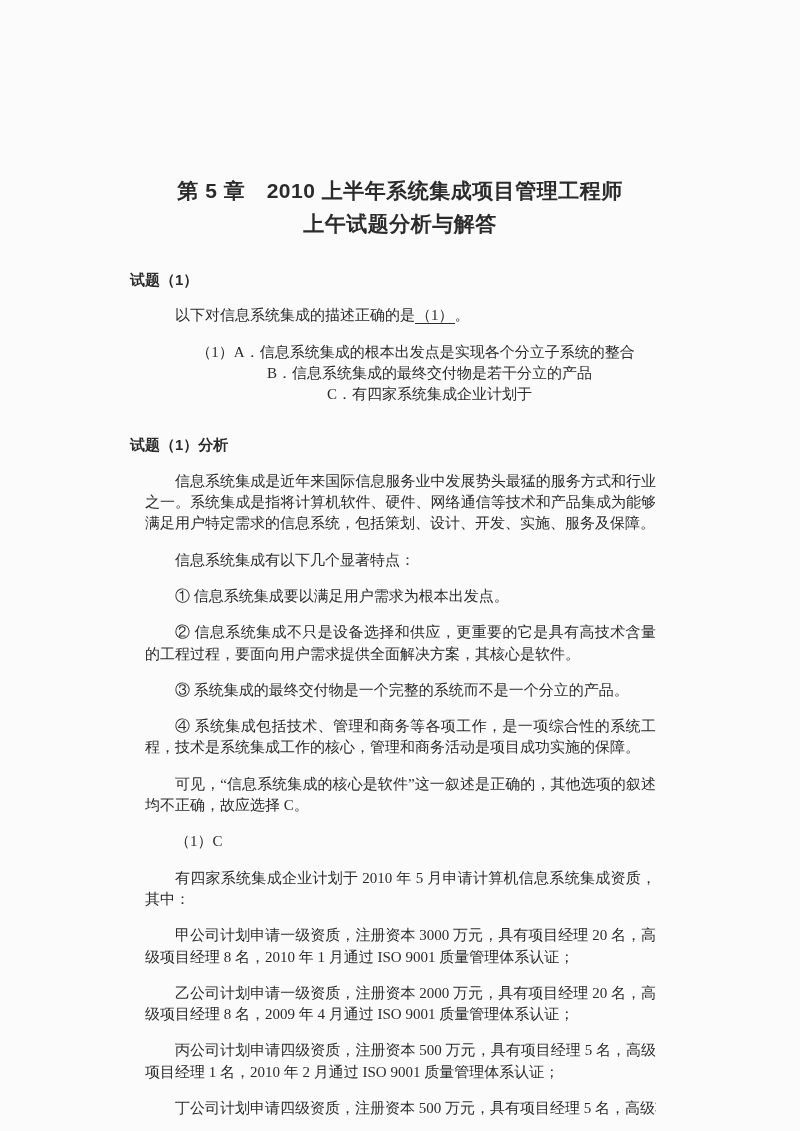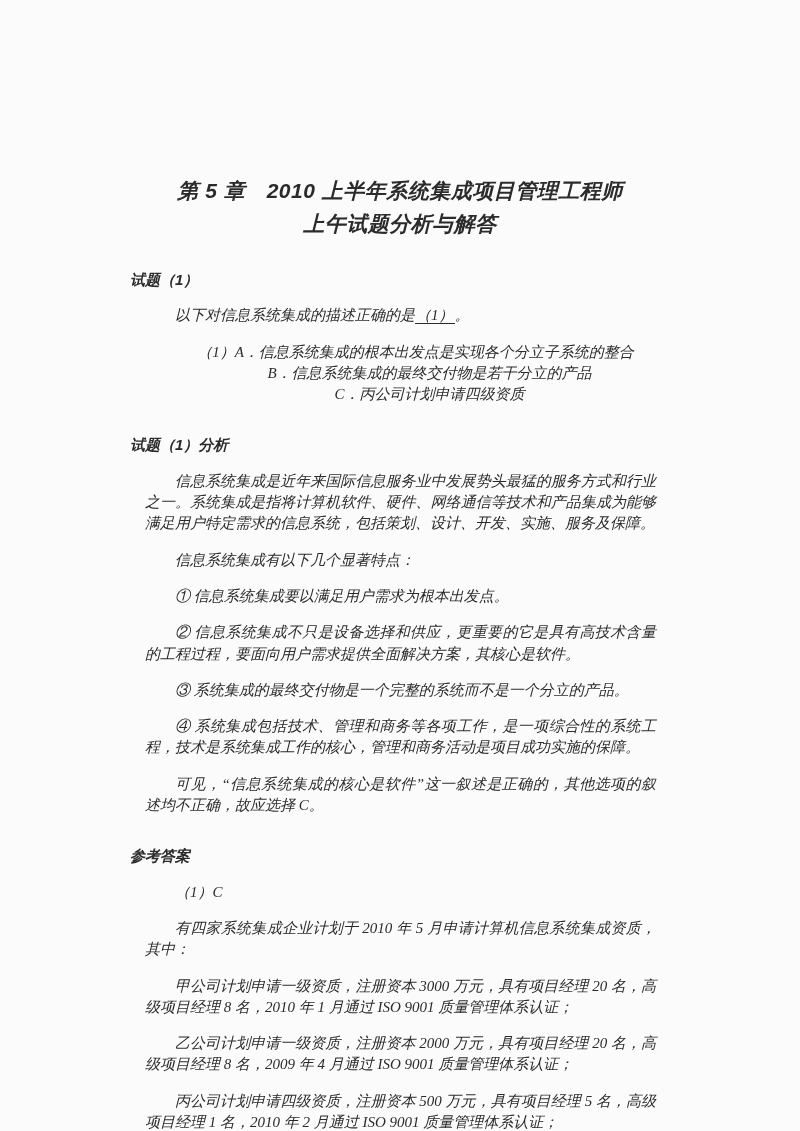--- a/index.html
+++ b/index.html
@@ -5,21 +5,20 @@
   * { box-sizing: border-box; }
   html, body { margin: 0; padding: 0; background: #ffffff; }
   .page {
     position: relative;
     width: 800px;
     height: 1131px;
     background: #fbfbfb;
     color: #2b2b2b;
     padding-top: 174px;
     overflow: hidden;
-    font-style: italic;
   }
   .title {
     margin: 0;
     text-align: center;
     font-family: "Liberation Sans", sans-serif;
     font-weight: bold;
     font-size: 21px;
     line-height: 33px;
     letter-spacing: 0.5px;
   }
@@ -68,33 +67,32 @@
   <h1 class="title">上午试题分析与解答</h1>
 
   <div class="content">
 
     <div class="h">试题（1）</div>
 
     <p class="para"><span>以下对信息系统集成的描述正确的是</span><span class="blank">（1）</span><span>。</span></p>
 
     <div class="option first">（1）A．信息系统集成的根本出发点是实现各个分立子系统的整合</div>
     <div class="option">B．信息系统集成的最终交付物是若干分立的产品</div>
-    <div class="option">C．丙公司计划申请四级资质</div>
+    <div class="option">C．有四家系统集成企业计划于</div>
 
     <div class="h">试题（1）分析</div>
 
     <p class="para">信息系统集成是近年来国际信息服务业中发展势头最猛的服务方式和行业之一。系统集成是指将计算机软件、硬件、网络通信等技术和产品集成为能够满足用户特定需求的信息系统，包括策划、设计、开发、实施、服务及保障。</p>
     <p class="para">信息系统集成有以下几个显著特点：</p>
     <p class="para">① 信息系统集成要以满足用户需求为根本出发点。</p>
     <p class="para">② 信息系统集成不只是设备选择和供应，更重要的它是具有高技术含量的工程过程，要面向用户需求提供全面解决方案，其核心是软件。</p>
     <p class="para">③ 系统集成的最终交付物是一个完整的系统而不是一个分立的产品。</p>
     <p class="para">④ 系统集成包括技术、管理和商务等各项工作，是一项综合性的系统工程，技术是系统集成工作的核心，管理和商务活动是项目成功实施的保障。</p>
     <p class="para">可见，“信息系统集成的核心是软件”这一叙述是正确的，其他选项的叙述均不正确，故应选择 C。</p>
 
-    <div class="h">参考答案</div>
     <p class="para">（1）C</p>
 
 
     <p class="para">有四家系统集成企业计划于 2010 年 5 月申请计算机信息系统集成资质，其中：</p>
     <p class="para">甲公司计划申请一级资质，注册资本 3000 万元，具有项目经理 20 名，高级项目经理 8 名，2010 年 1 月通过 ISO 9001 质量管理体系认证；</p>
     <p class="para">乙公司计划申请一级资质，注册资本 2000 万元，具有项目经理 20 名，高级项目经理 8 名，2009 年 4 月通过 ISO 9001 质量管理体系认证；</p>
     <p class="para">丙公司计划申请四级资质，注册资本 500 万元，具有项目经理 5 名，高级项目经理 1 名，2010 年 2 月通过 ISO 9001 质量管理体系认证；</p>
     <p class="para clip">丁公司计划申请四级资质，注册资本 500 万元，具有项目经理 5 名，高级项目经理</p>
 
   </div>

